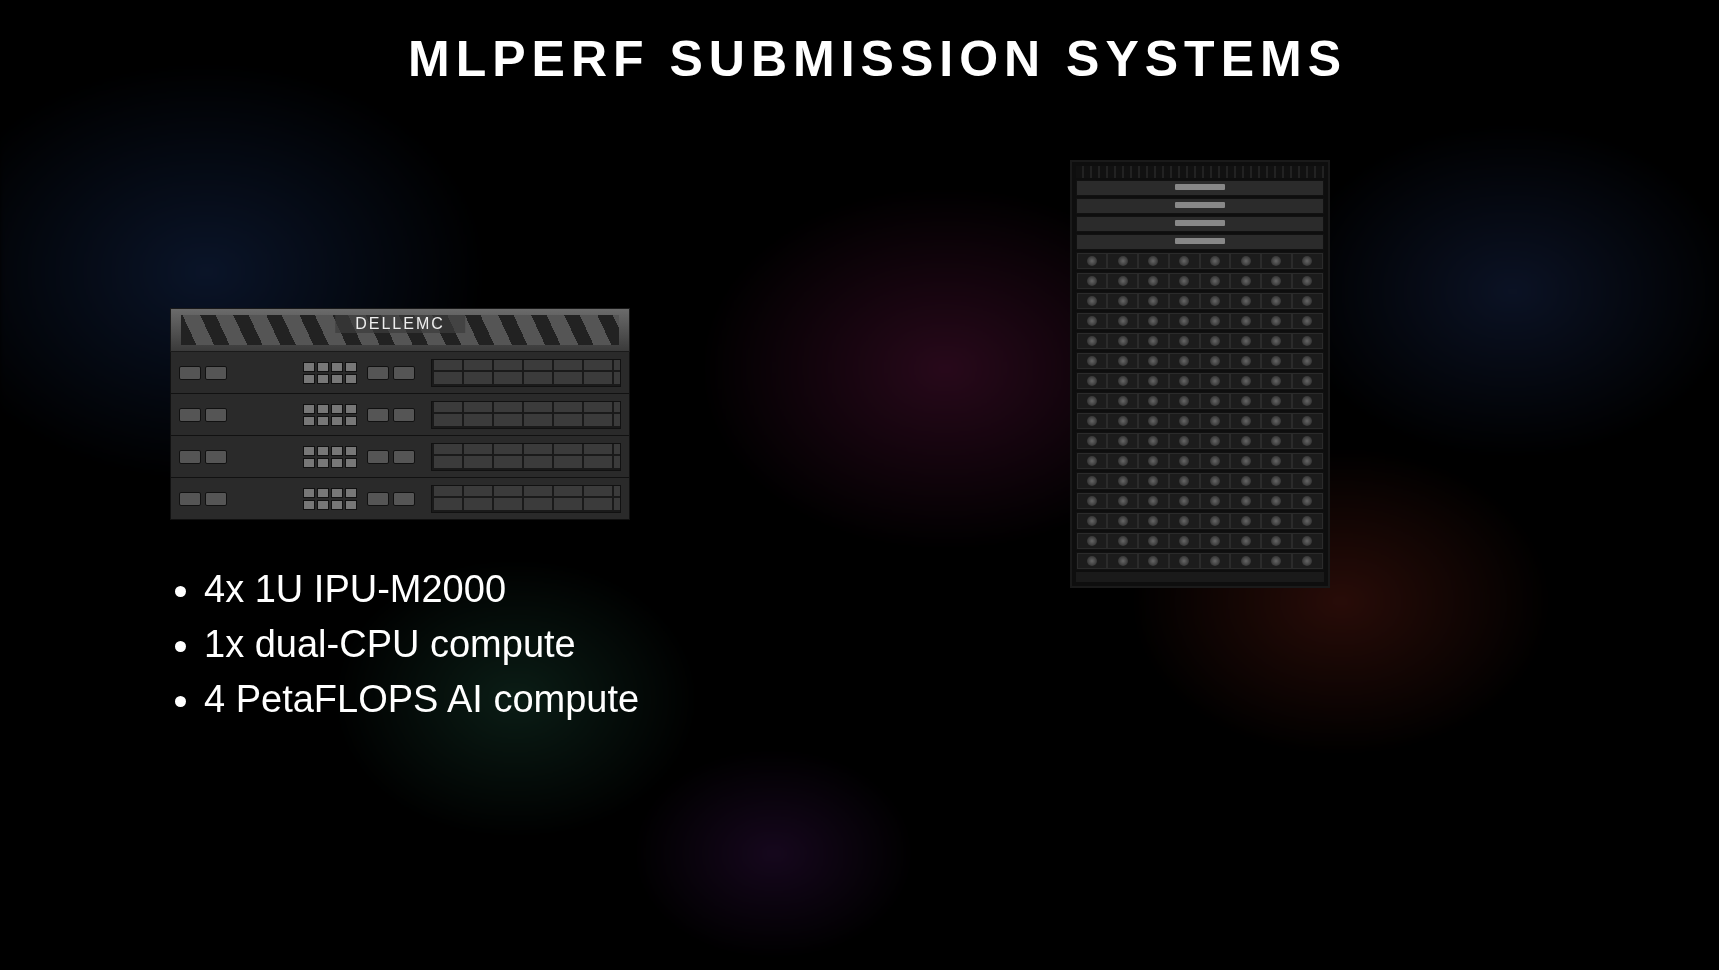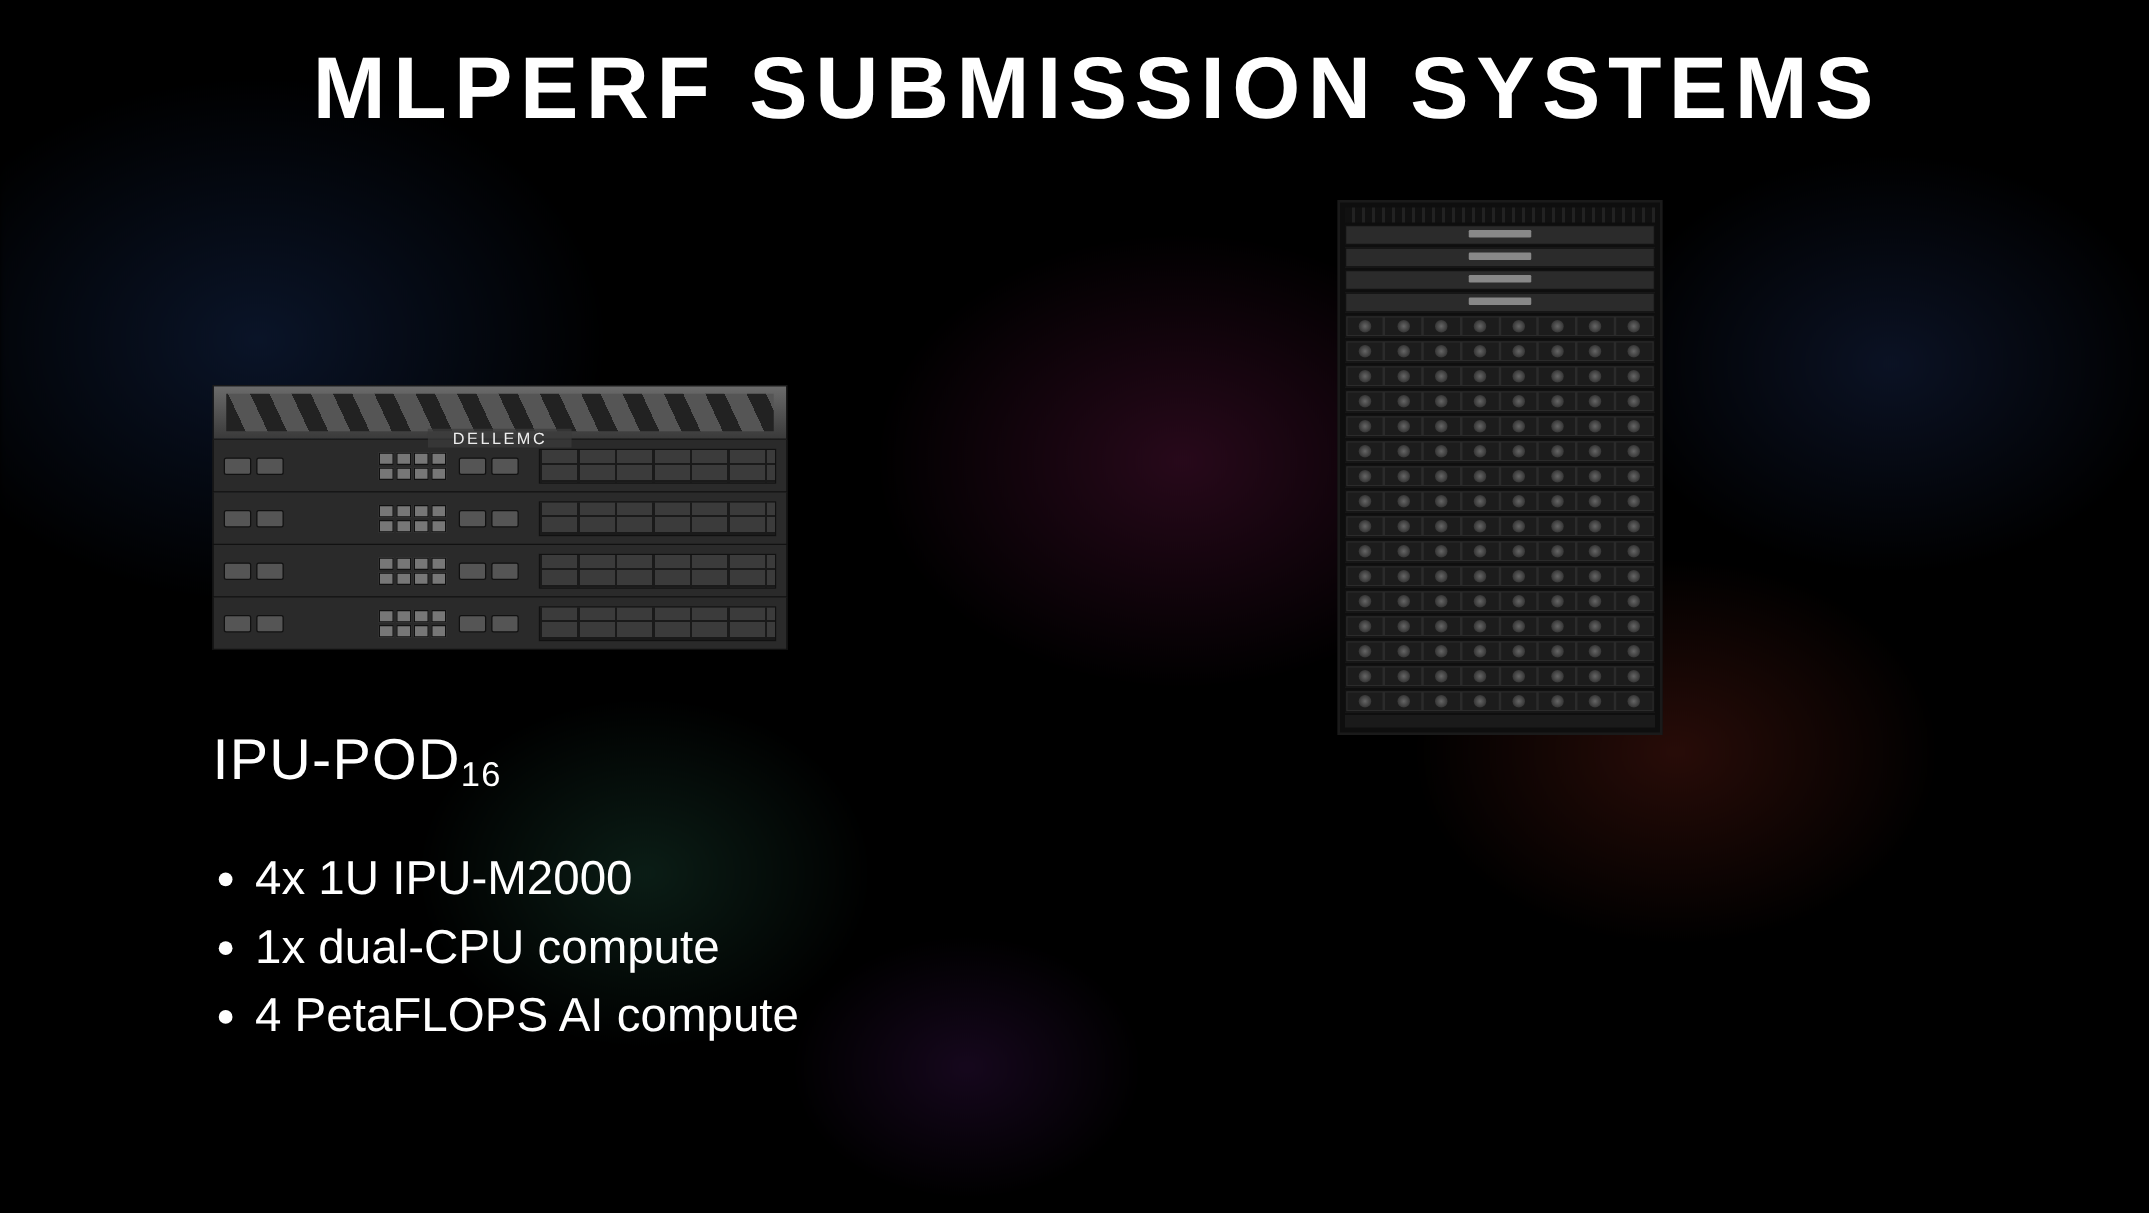--- a/index.html
+++ b/index.html
@@ -25,21 +25,21 @@
         radial-gradient(320px 240px at 88% 30%, rgba(60,100,200,0.18), transparent 70%),
         radial-gradient(200px 150px at 45% 88%, rgba(120,40,160,0.18), transparent 70%);
       filter: blur(2px);
     }
     .title {
       position: absolute;
       top: 30px;
       left: 0;
       width: 100%;
       text-align: center;
-      font-size: 70px;
+      font-size: 50px;
       font-weight: 700;
       letter-spacing: 6px;
       font-family: "Arial Black", Arial, sans-serif;
       padding-left: 36px;
     }
     .systems {
       position: absolute;
       top: 160px;
       left: 0;
       width: 100%;
@@ -100,26 +100,25 @@
       flex: 1;
       height: 70%;
       margin: 0 10px;
       background: repeating-linear-gradient(65deg,#222 0 14px,#555 14px 30px);
       position: relative;
     }
     .pod16 .dell-head .brand {
       position: absolute;
       left: 50%;
       transform: translateX(-50%);
-      font-size: 13px;
+      font-size: 16px;
       letter-spacing: 2px;
       color: #eee;
       background: rgba(60,60,60,0.7);
       padding: 0 20px;
-      margin-top: 28px;
     }
     .pod16 .ipu-row {
       height: 42px;
       background: #2a2a2a;
       border: 1px solid #111;
       border-top: none;
       display: flex;
       align-items: center;
       padding: 0 8px;
       gap: 10px;
@@ -332,23 +331,20 @@
               </div>
               <div class="sfp-pair">
                 <span class="sfp"></span>
                 <span class="sfp"></span>
               </div>
               <div class="cage-grid"></div>
             </div>
           </div>
       </div>
     </div>
-    <h2 class="sys-title">
-      <span>IPU-POD</span><sub>16</sub>
-    </h2>
     <ul class="specs" id="pod16-specs">
         <li>4x 1U IPU-M2000</li>
         <li>1x dual-CPU compute</li>
         <li>4 PetaFLOPS AI compute</li>
       </ul>
   </div>
 
   <div class="col col-right">
     <div class="img-slot">
       <div class="pod64" style="margin-left:90px;">

